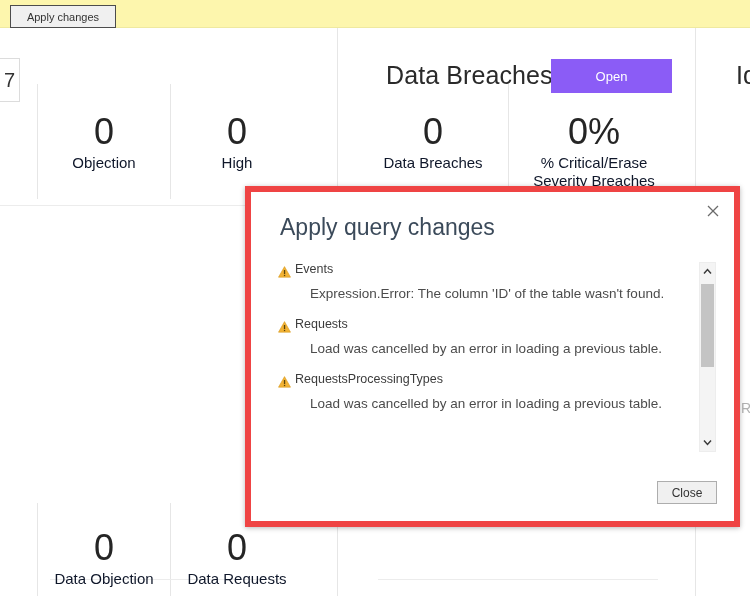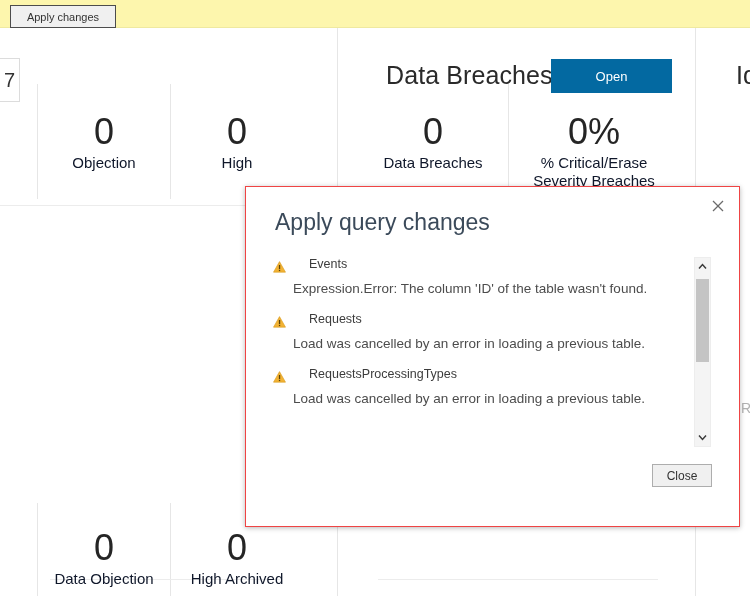--- a/index.html
+++ b/index.html
@@ -31,21 +31,21 @@
     font-size:25px;color:#2a2a2a;letter-spacing:.1px;white-space:nowrap;
   }
   
   #page-title-right{
     position:absolute;left:736px;top:33px;
     font-size:25px;color:#2a2a2a;white-space:nowrap;
   }
   
   #open-button{
     position:absolute;left:551px;top:31px;width:121px;height:34px;
-    background:#0369a1;color:#ffffff;font-size:13px;
+    background:#8b5cf6;color:#ffffff;font-size:13px;
     display:flex;align-items:center;justify-content:center;
     border:0;cursor:pointer;
   }
 
   
   .kpi{position:absolute;text-align:center;}
   .kpi .kpi-value{font-size:36px;color:#252525;line-height:40px;font-weight:400;}
   .kpi .kpi-label{font-size:15px;color:#0f172a;line-height:18px;margin-top:2px;}
 
   
@@ -66,61 +66,61 @@
   #apply-changes-button{
     position:absolute;left:10px;top:5px;width:106px;height:23px;
     background:#f0f0f0;border:1px solid #4c4c4c;
     font-family:"Liberation Sans",sans-serif;font-size:11px;color:#333;
     display:flex;align-items:center;justify-content:center;cursor:pointer;box-sizing:border-box;text-align:center;
   }
 
   
   #apply-query-dialog{
     position:absolute;left:245px;top:186px;width:495px;height:341px;
-    background:#ffffff;border:1px solid #ef4444;
+    background:#ffffff;border:6px solid #ef4444;
     box-shadow:0 1px 5px rgba(0,0,0,.28);box-sizing:border-box;
   }
   #dialog-close-icon{
     position:absolute;right:6px;top:6px;width:30px;height:26px;
     display:flex;align-items:center;justify-content:center;
     color:#6b6b6b;font-size:15px;cursor:pointer;
   }
   #dialog-title{
     position:absolute;left:29px;top:22px;
     font-size:23px;color:#3b4a5a;font-weight:400;white-space:nowrap;
   }
 
   #error-list-region{
     position:absolute;left:27px;top:70px;width:441px;height:190px;overflow:hidden;
   }
   .error-item{margin-bottom:14px;}
-  .error-head{display:flex;align-items:flex-start;gap:23px;}
+  .error-head{display:flex;align-items:flex-start;gap:4px;}
   .warn-icon{flex:0 0 auto;margin-top:2px;}
   .error-name{font-size:12.5px;color:#3c3c3c;line-height:15px;}
-  .error-detail{font-size:13.5px;color:#4c4c4c;line-height:18px;margin-left:20px;margin-top:3px;}
+  .error-detail{font-size:13.5px;color:#4c4c4c;line-height:18px;margin-left:32px;margin-top:3px;}
 
   
   #error-scrollbar{
     position:absolute;left:448px;top:70px;width:17px;height:190px;
     background:#f4f4f4;border:1px solid #ededed;box-sizing:border-box;cursor:pointer;
   }
   .sb-arrow{
     position:absolute;left:0;width:15px;height:17px;
     display:flex;align-items:center;justify-content:center;
     color:#4a4a4a;font-size:11px;cursor:pointer;
   }
   #sb-arrow-up{top:0;}
   #sb-arrow-down{bottom:0;}
   #sb-thumb{
     position:absolute;left:1px;top:21px;width:13px;height:83px;
     background:#c4c4c4;cursor:pointer;
   }
 
   #dialog-close-button{
-    position:absolute;left:651px - 245px;top:277px;width:60px;height:23px;
+    position:absolute;left:651px - 245px;top:289px;width:60px;height:23px;
     background:#f0f0f0;border:1px solid #adadad;
     font-size:12px;color:#333;
     display:flex;align-items:center;justify-content:center;cursor:pointer;box-sizing:border-box;
   }
 </style>
 </head>
 <body>
 
 <div id="report-canvas">
 
@@ -160,21 +160,21 @@
     <div class="kpi-value">0%</div>
     <div class="kpi-label">% Critical/Erase Severity Breaches</div>
   </div>
 
   <div class="kpi" style="left:38px;top:500px;width:132px;">
     <div class="kpi-value">0</div>
     <div class="kpi-label">Data Objection</div>
   </div>
   <div class="kpi" style="left:171px;top:500px;width:132px;">
     <div class="kpi-value">0</div>
-    <div class="kpi-label">High Archived</div>
+    <div class="kpi-label">Data Requests</div>
   </div>
 
   <div id="right-clip-label">R</div>
 </div>
 
 <div id="apply-bar">
   <div id="apply-changes-button">Apply changes</div>
 </div>
 
 <div id="apply-query-dialog">

